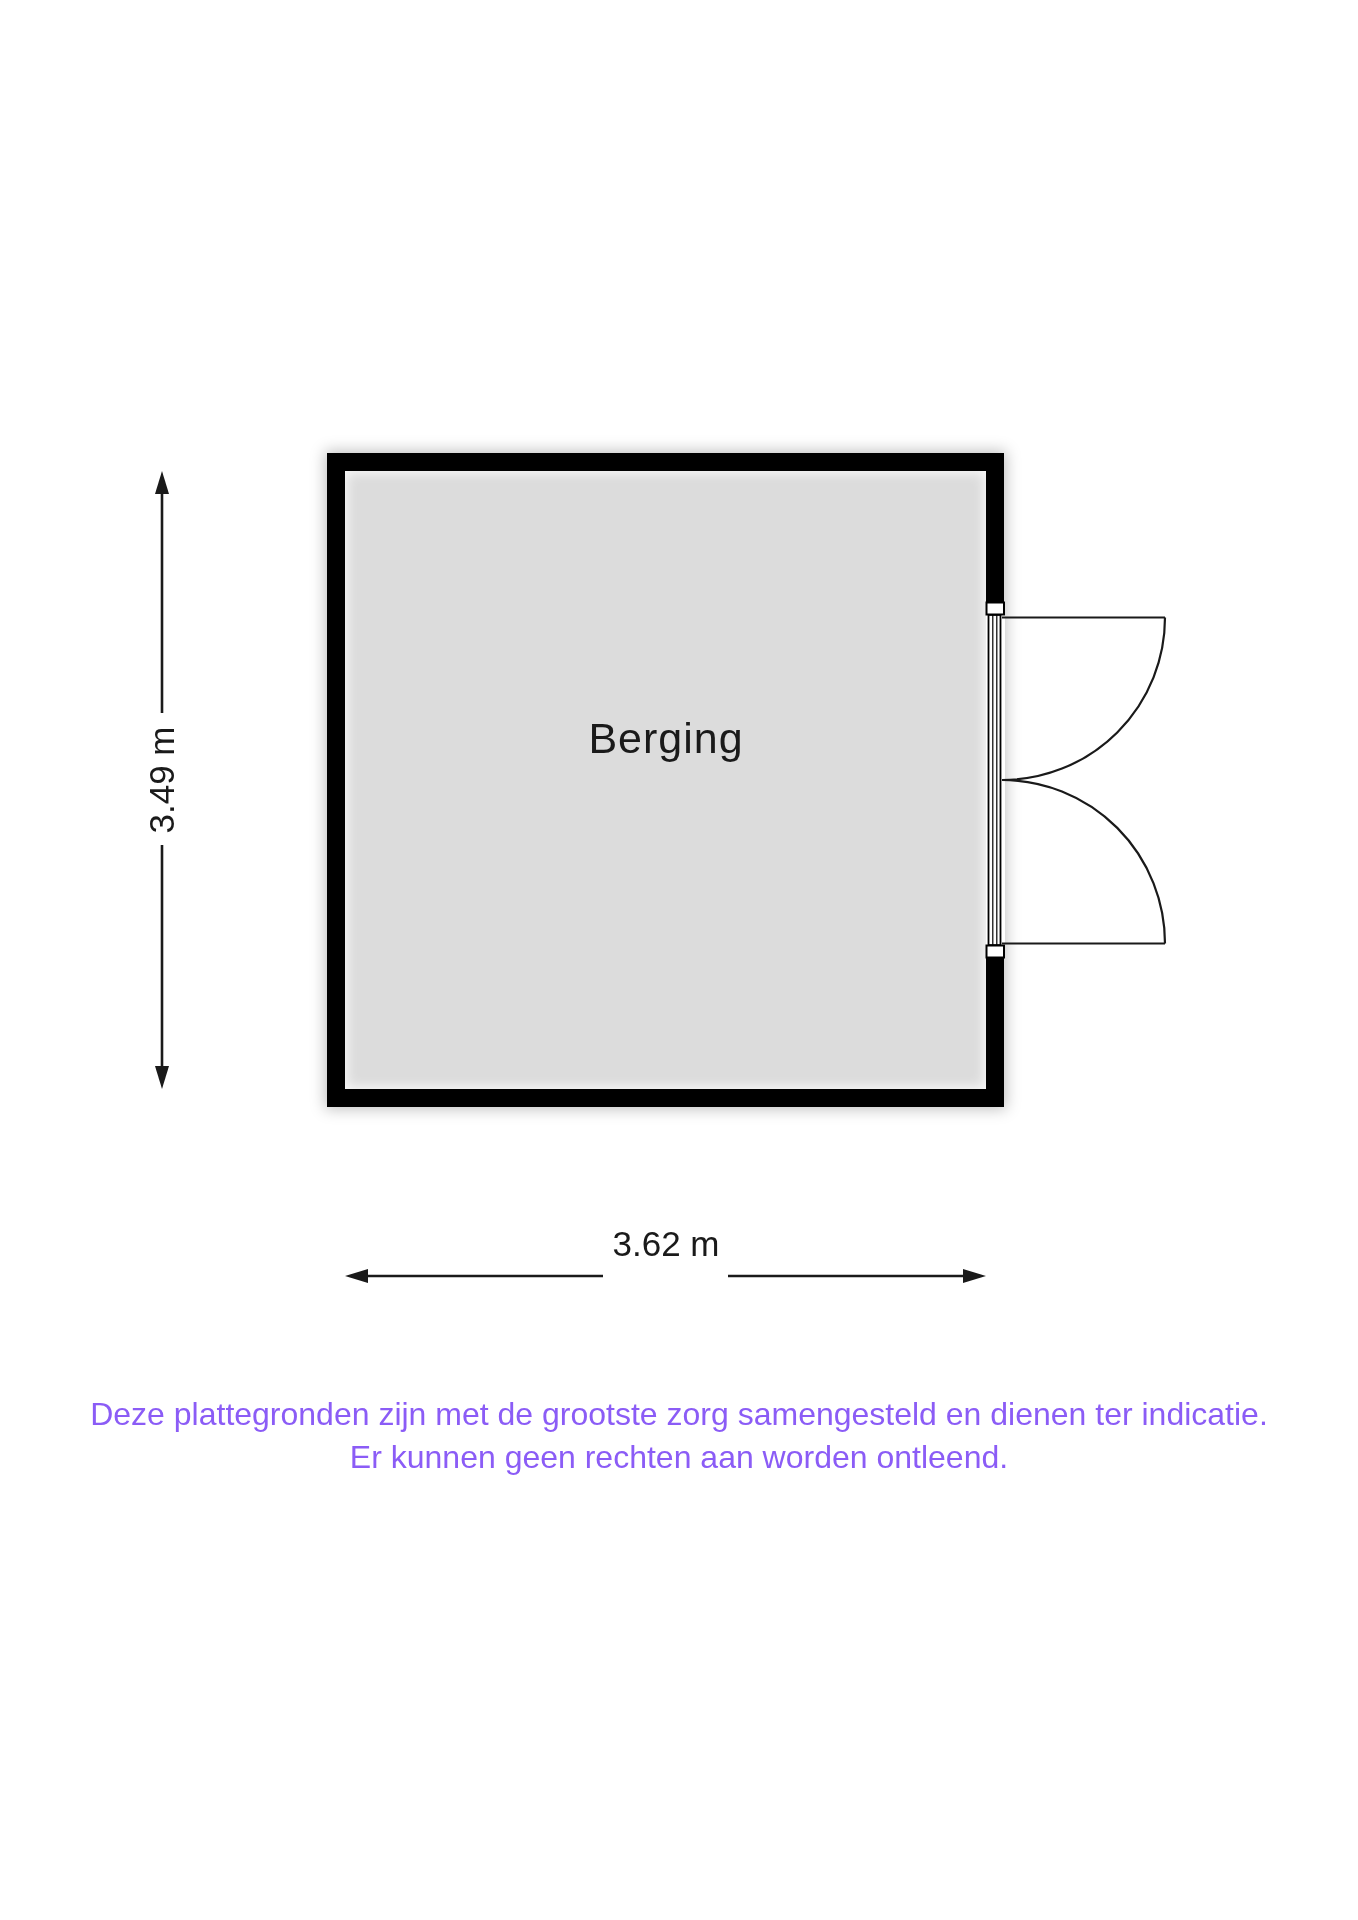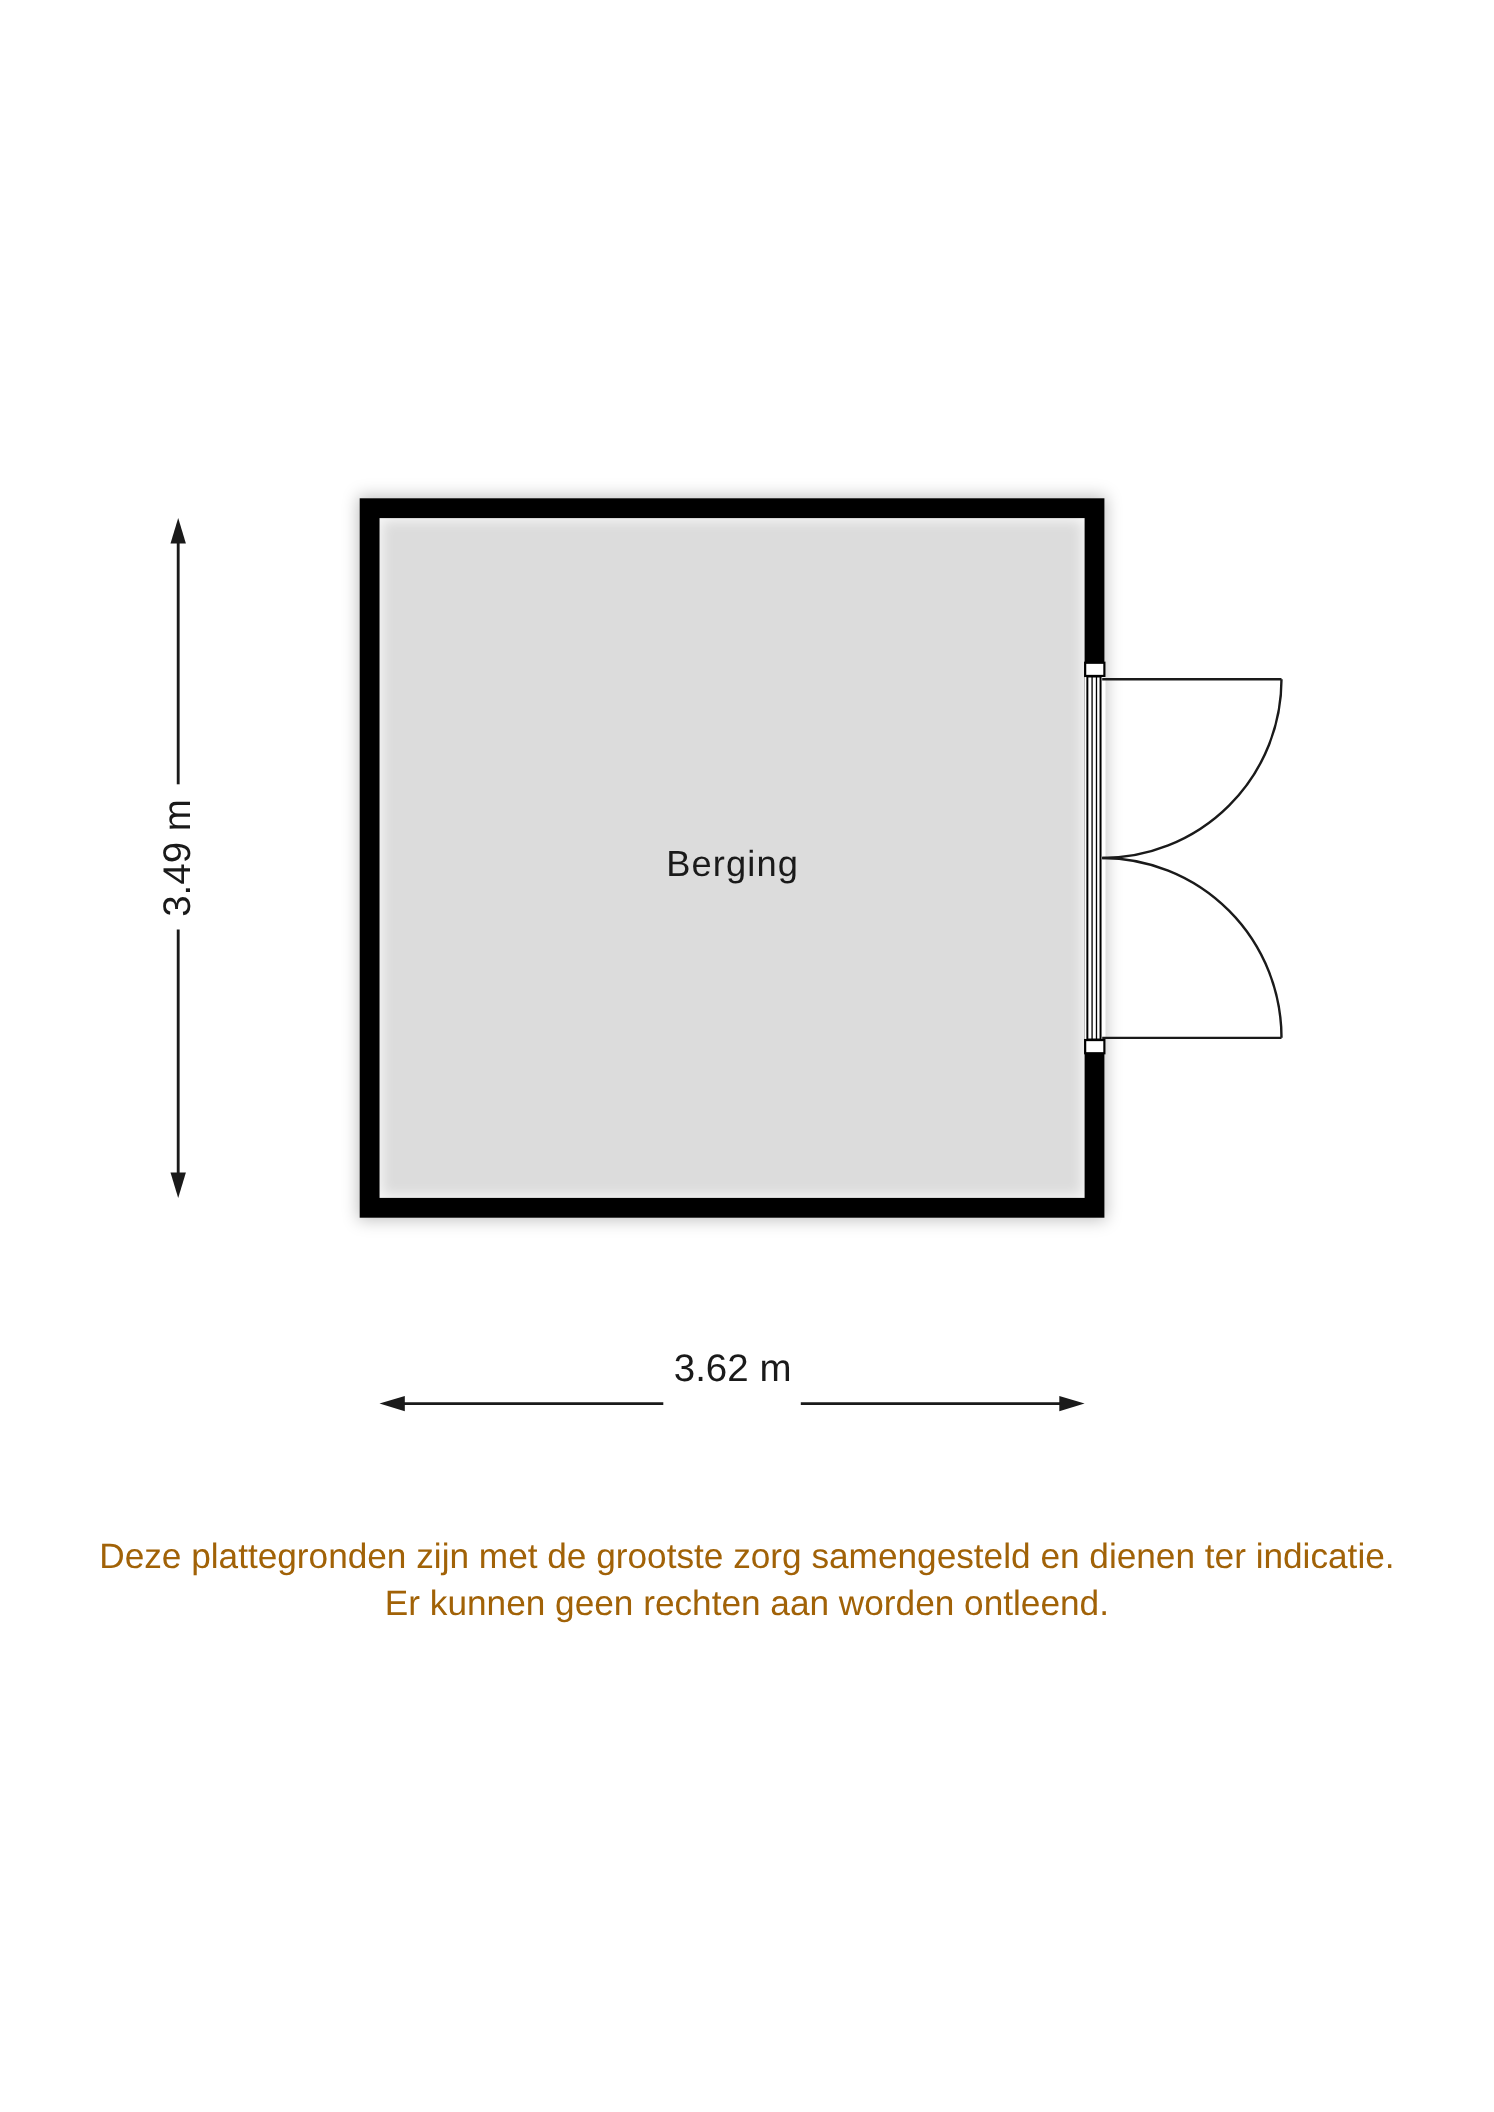--- a/index.html
+++ b/index.html
@@ -20,23 +20,23 @@
     height: 654px;
     box-sizing: border-box;
     border: 18px solid #000000;
     background: #dcdcdc;
     box-shadow: 0 0 14px 2px rgba(0,0,0,0.25),
                 inset 0 0 12px 2px rgba(255,255,255,0.85);
   }
   .room-label {
     position: absolute;
     left: 666px;
-    top: 785px;
+    top: 738px;
     transform: translate(-50%, -50%);
-    font-size: 33px;
+    font-size: 43px;
     letter-spacing: 1px;
     white-space: nowrap;
   }
   .svg-overlay {
     position: absolute;
     left: 0; top: 0;
     width: 1358px;
     height: 1920px;
   }
   .dim-label {
@@ -56,21 +56,21 @@
     transform: translate(-50%, -50%);
   }
   .disclaimer {
     position: absolute;
     left: 0;
     top: 1393px;
     width: 1358px;
     text-align: center;
     font-size: 32px;
     line-height: 43px;
-    color: #a16207;
+    color: #8b5cf6;
   }
 </style>
 </head>
 <body>
 
 <div class="canvas">
 
   <div class="room"></div>
 
   <svg class="svg-overlay" viewBox="0 0 1358 1920" xmlns="http://www.w3.org/2000/svg">

